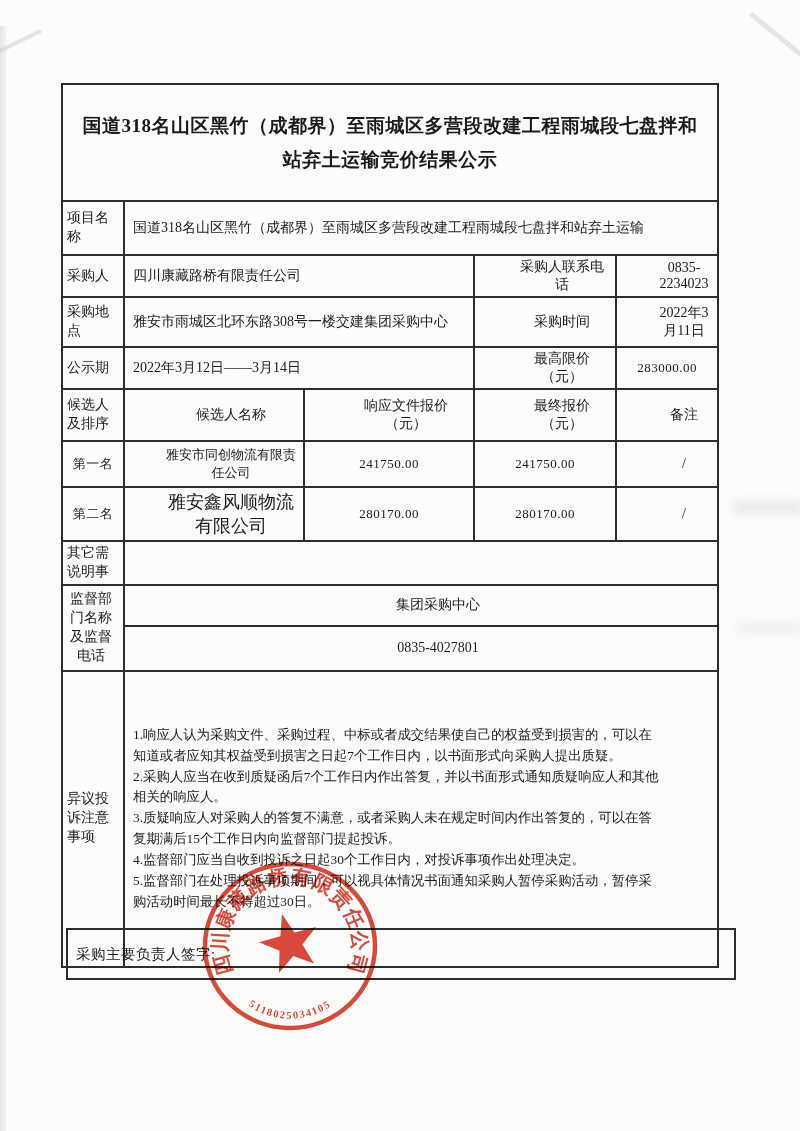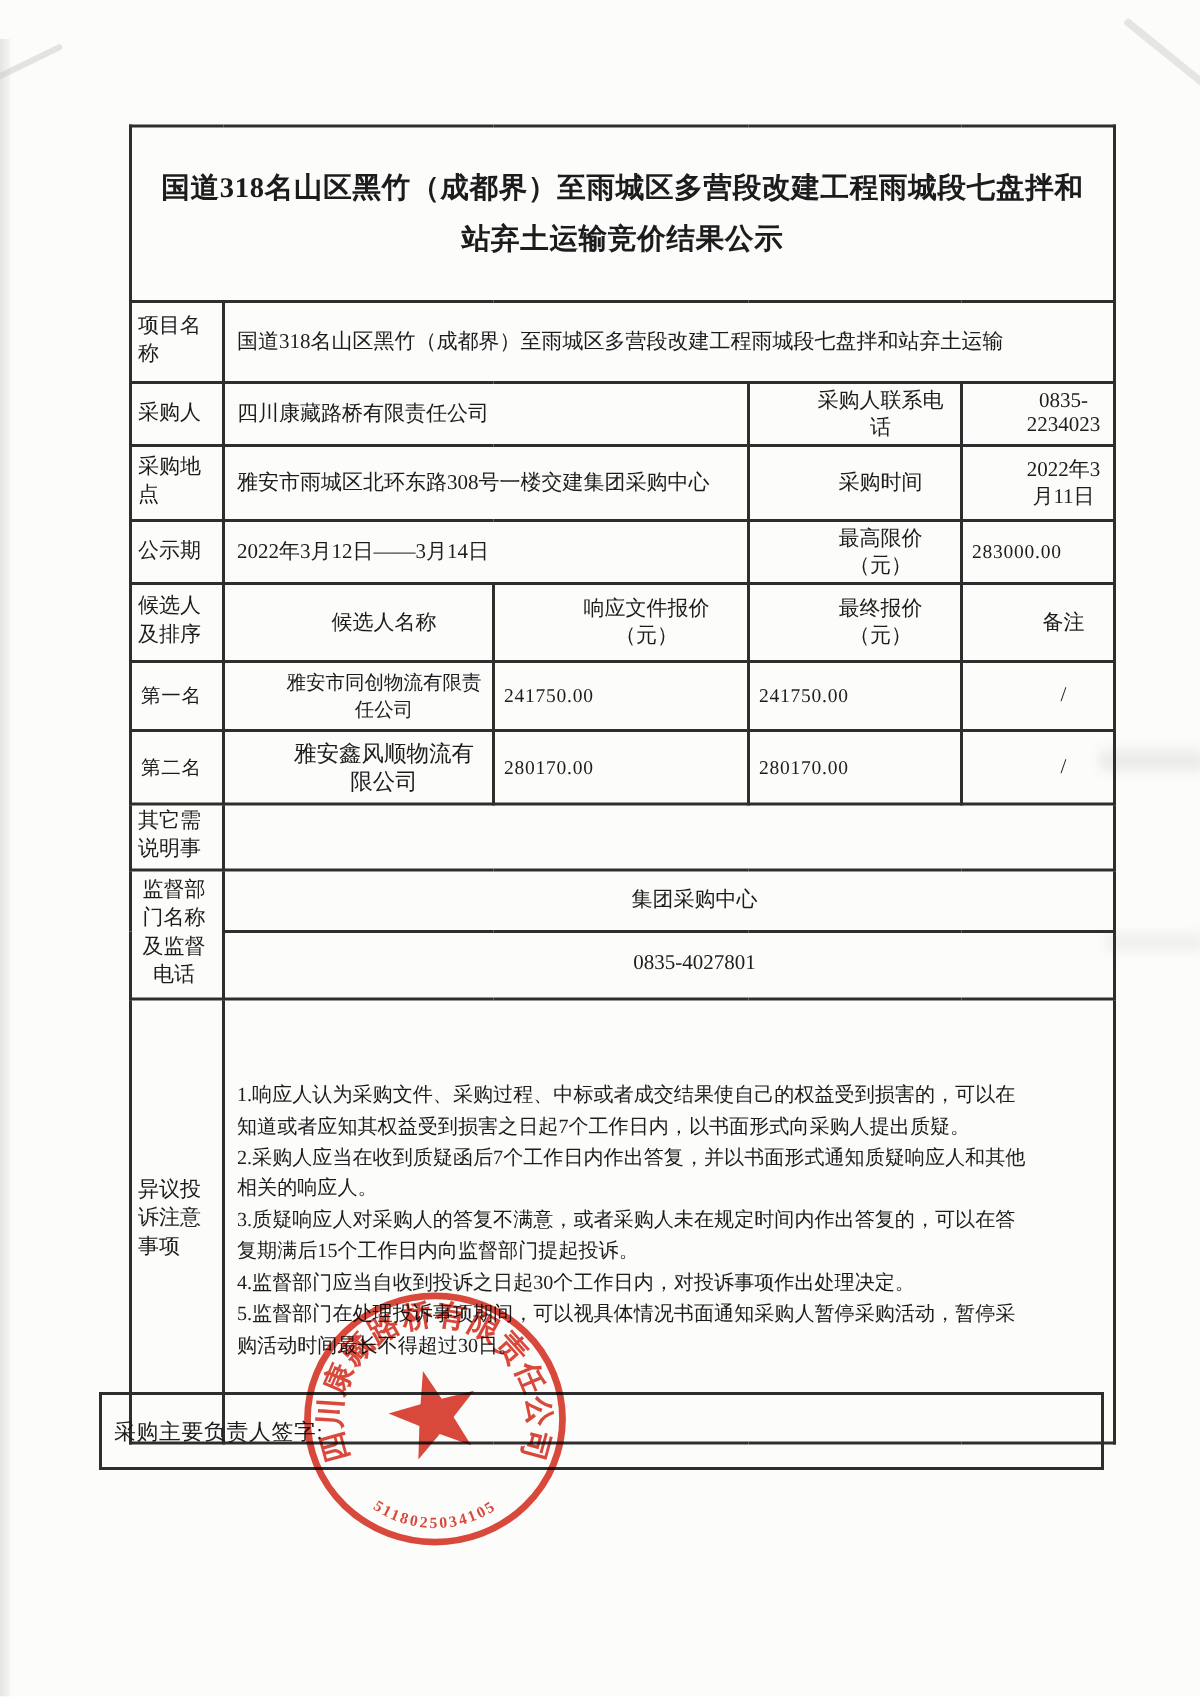--- a/index.html
+++ b/index.html
@@ -17,21 +17,21 @@
   .corner-tl{position:absolute;left:-8px;top:40px;width:52px;height:4px;
     background:#c6c6c4;transform:rotate(-26deg);opacity:.45;border-radius:2px;}
   .corner-tr{position:absolute;left:740px;top:40px;width:92px;height:5px;
     background:#c2c2c0;transform:rotate(39deg);opacity:.4;border-radius:2px;}
   .smudge1{position:absolute;left:733px;top:500px;width:70px;height:14px;
     background:#e2e2e0;filter:blur(4px);opacity:.65;}
   .smudge2{position:absolute;left:737px;top:622px;width:66px;height:12px;
     background:#e6e6e4;filter:blur(4px);opacity:.55;}
 
   table.doc-table{
-    position:absolute;left:86px;top:83px;
+    position:absolute;left:61px;top:83px;
     border-collapse:collapse;table-layout:fixed;
     width:656px;
   }
   .doc-table td{
     border:2px solid #2e2e2e;
     padding:2px 6px;
     font-size:14px;
     vertical-align:middle;
     overflow:hidden;
   }
@@ -43,21 +43,21 @@
     line-height:1.75;
     white-space:pre-line;
     letter-spacing:0.5px;
   }
   td.label-cell{
     white-space:pre-line;
     line-height:1.35;
     padding-left:4px;
   }
   td.center{text-align:center;padding-left:40px;}
-  td.num{font-size:13px;letter-spacing:0.5px;}
+  td.num{font-size:13px;text-align:center;letter-spacing:0.5px;}
   td.value{padding-left:8px;}
   td.obj-text{
     white-space:pre-line;
     font-size:13.4px;
     line-height:1.56;
     padding:6px 8px;
     vertical-align:middle;
   }
   .r-project td{height:48px;}
   .r-purchaser td{height:36px;font-family:Liberation Serif, serif;}
@@ -142,21 +142,21 @@
   </tr>
   <tr class="r-cand1">
     <td class="num">第一名</td>
     <td class="center" style="font-size:13px">雅安市同创物流有限责任公司</td>
     <td class="num">241750.00</td>
     <td class="num">241750.00</td>
     <td class="center">/</td>
   </tr>
   <tr class="r-cand2">
     <td class="num">第二名</td>
-    <td class="center" style="font-size:15px">雅安鑫风顺物流有限公司</td>
+    <td class="center" style="font-size:18px">雅安鑫风顺物流有限公司</td>
     <td class="num">280170.00</td>
     <td class="num">280170.00</td>
     <td class="center">/</td>
   </tr>
   <tr class="r-other">
     <td class="label-cell">其它需
 说明事</td>
     <td colspan="4"></td>
   </tr>
   <tr class="r-sup1">

